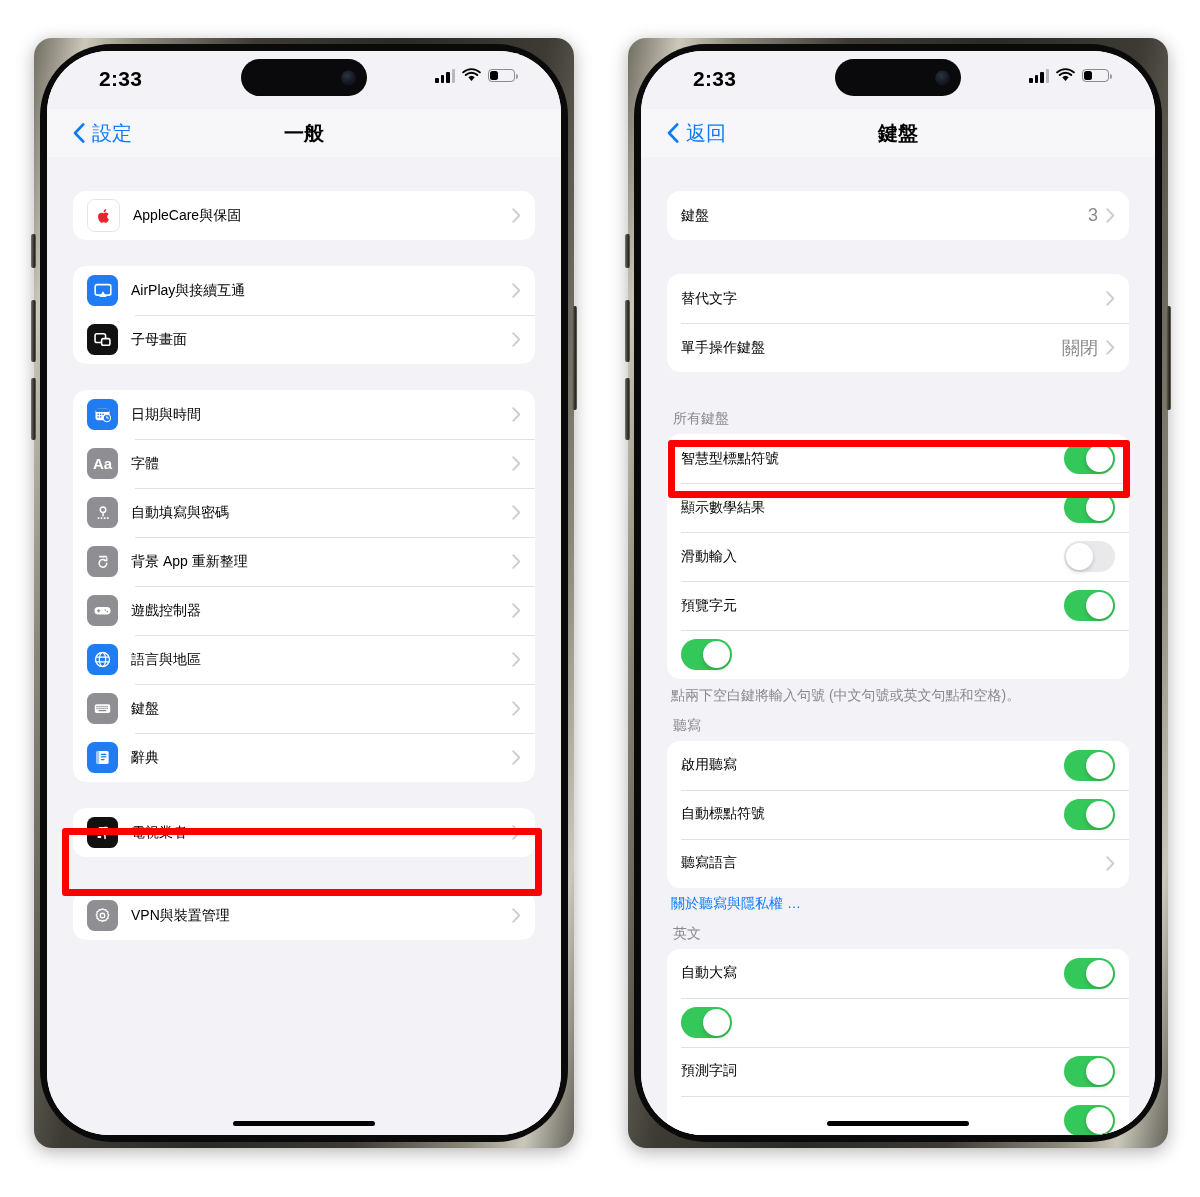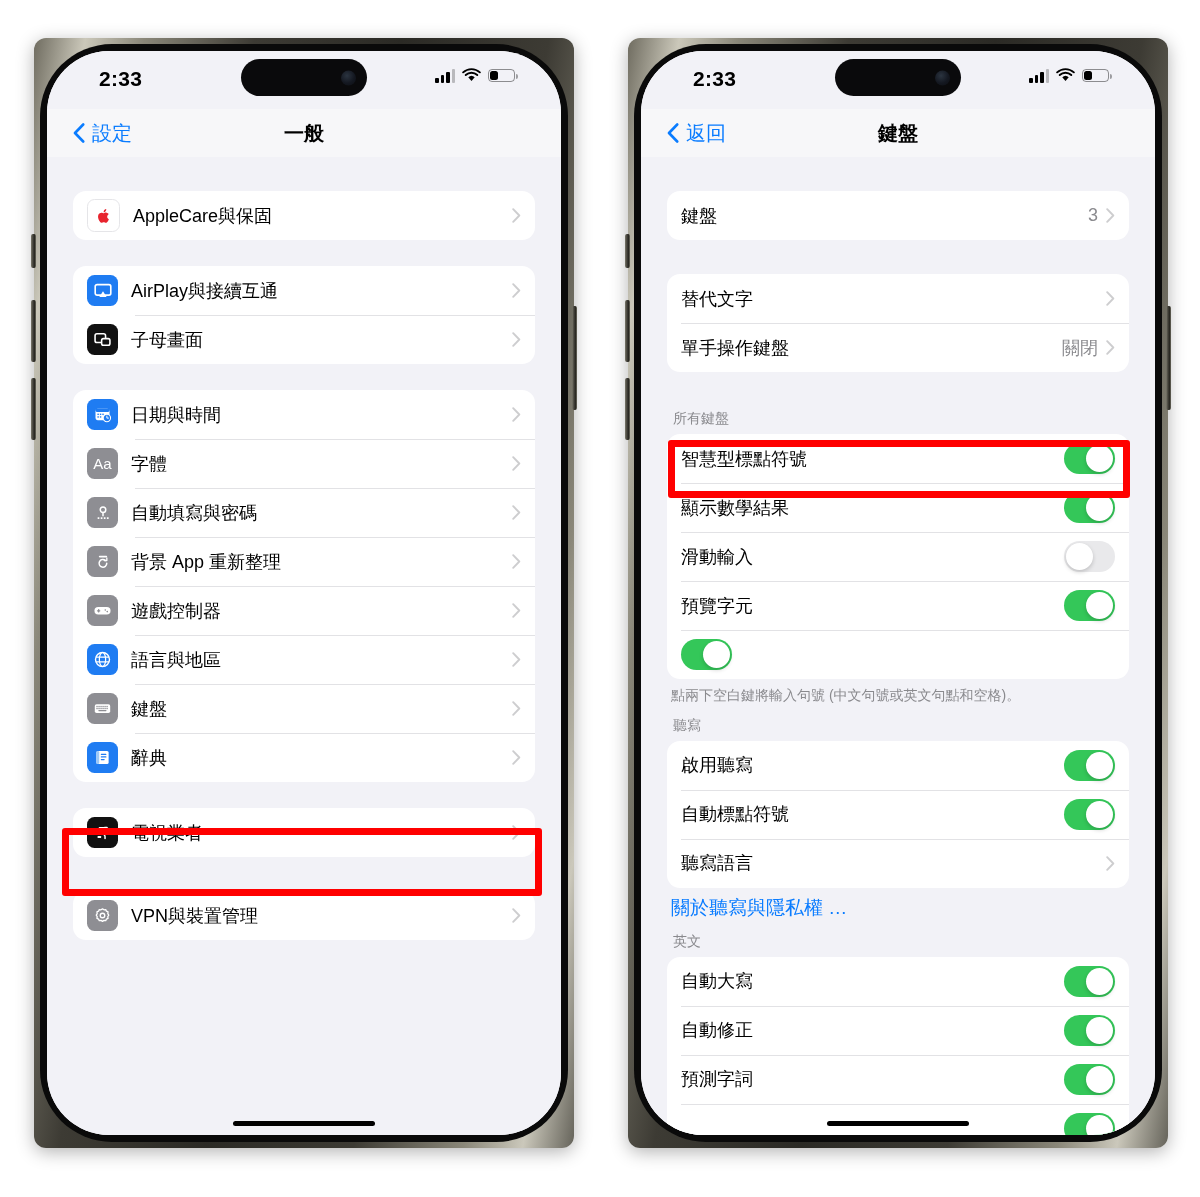--- a/index.html
+++ b/index.html
@@ -8,21 +8,21 @@
     background:#ffffff;
     font-family:"Liberation Sans","DejaVu Sans",sans-serif;
     overflow:hidden;
     position:relative;
   }
 
   
   .phone{
     position:absolute;
     width:540px;height:1110px;
-    border-radius:12px;
+    border-radius:18px;
     background:linear-gradient(100deg,#6f6c60 0%,#cbc8ba 7%,#8a8779 15%,#3d3b34 30%,#2b2a25 50%,#3d3b34 70%,#8a8779 85%,#cbc8bb 93%,#65635a 100%);
     padding:0;
     box-sizing:border-box;
     box-shadow:0 4px 18px rgba(0,0,0,.30);
   }
   .phone.left{left:34px;top:38px;}
   .phone.right{left:628px;top:38px;}
   .phone .inner-bezel{
     position:absolute;inset:6px;
     border-radius:72px;
@@ -121,34 +121,34 @@
     content:"";position:absolute;left:62px;right:0;top:0;
     height:.5px;background:#e2e2e5;
   }
   .row.noicon + .row.noicon:before{left:14px;}
   .row-ico{
     width:31px;height:31px;border-radius:7.5px;
     margin-right:13px;flex:none;
     display:flex;align-items:center;justify-content:center;
     overflow:hidden;
   }
-  .row-label{font-size:18px;color:#000;flex:1;white-space:nowrap;}
+  .row-label{font-size:14px;color:#000;flex:1;white-space:nowrap;}
   .row-value{font-size:18px;color:#8a8a8e;margin-right:8px;}
   .chev{width:9px;height:15px;flex:none;opacity:.42;}
 
   .sect-head{
     font-size:14px;color:#8a8a8e;
     padding:0 0 6px 32px;margin-top:4px;
   }
   .footnote{
     font-size:14px;color:#8a8a8e;
     padding:7px 30px 0 30px;line-height:1.35;
   }
   .footlink{
-    font-size:19px;color:#0a7cff;
+    font-size:14px;color:#0a7cff;
     padding:7px 30px 0 30px;cursor:pointer;
   }
 
   
   .toggle{
     width:51px;height:31px;border-radius:16px;flex:none;
     position:relative;cursor:pointer;
     background:#e9e9eb;
     transition:background .15s;
   }
@@ -287,21 +287,21 @@
                 <path d="M17 13.8 v2.3 h1.8" stroke="#fff" stroke-width="1.1" fill="none" stroke-linecap="round"></path>
               </svg>
           </span>
           <span class="row-label">日期與時間</span>
           <svg class="chev" viewBox="0 0 9 15">
               <path d="M1.2 1.2 L7.3 7.5 L1.2 13.8" stroke="#8a8a8e" stroke-width="1.9" fill="none" stroke-linecap="round" stroke-linejoin="round"></path>
             </svg>
         </div>
         <div class="row">
           <span class="row-ico" style="background:#8e8e93;">
-            <span class="glyph" style="font-size:15px;font-weight:400;">Aa</span>
+            <span class="glyph" style="font-size:15px;font-weight:700;">Aa</span>
           </span>
           <span class="row-label">字體</span>
           <svg class="chev" viewBox="0 0 9 15">
               <path d="M1.2 1.2 L7.3 7.5 L1.2 13.8" stroke="#8a8a8e" stroke-width="1.9" fill="none" stroke-linecap="round" stroke-linejoin="round"></path>
             </svg>
         </div>
         <div class="row">
           <span class="row-ico" style="background:#8e8e93;">
             <svg viewBox="0 0 24 24" width="20" height="20">
                 <circle cx="12" cy="8" r="3.3" fill="none" stroke="#fff" stroke-width="1.8"></circle>
@@ -587,21 +587,20 @@
 
       <div class="sect-head">英文</div>
       <div class="group">
         <div class="row noicon">
           <span class="row-label">自動大寫</span>
           <span class="toggle on">
               <span class="knob"></span>
             </span>
         </div>
         <div class="row noicon">
-          <span class="row-label">自動修正</span>
           <span class="toggle on">
               <span class="knob"></span>
             </span>
         </div>
         <div class="row noicon">
           <span class="row-label">預測字詞</span>
           <span class="toggle on">
               <span class="knob"></span>
             </span>
         </div>

